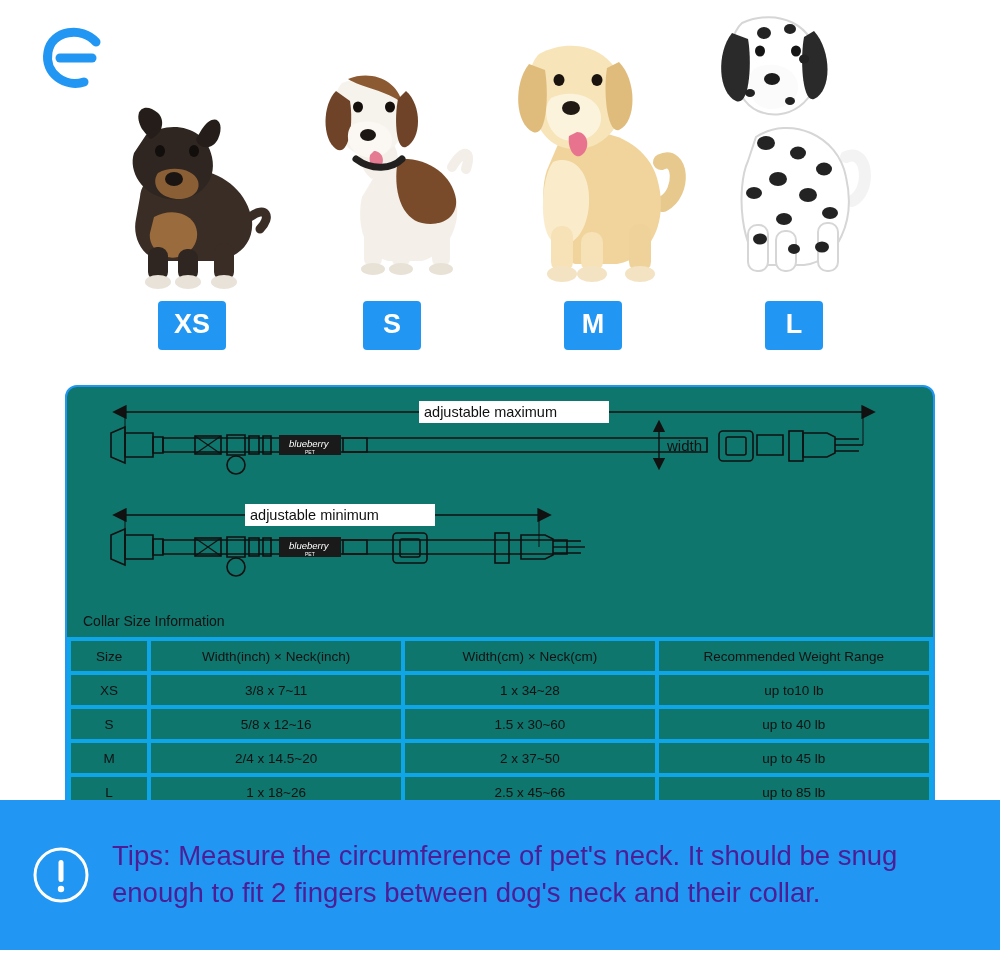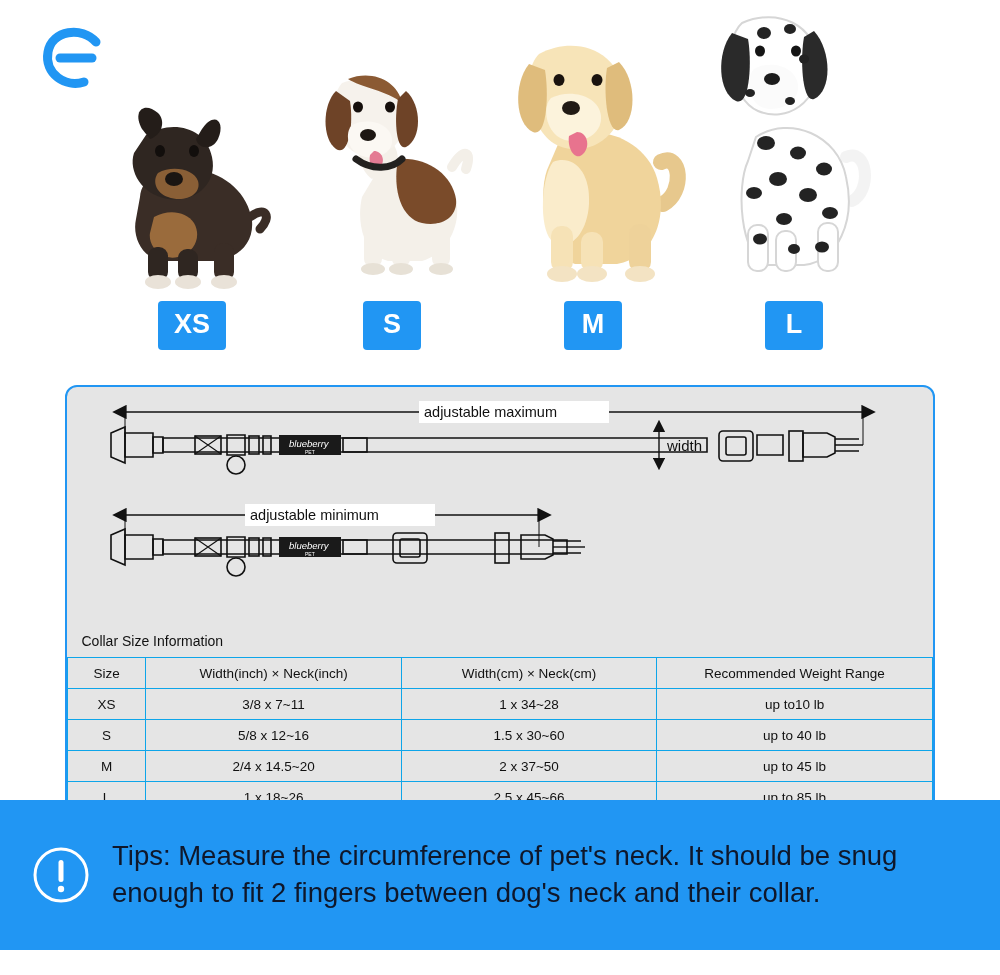--- a/index.html
+++ b/index.html
@@ -58,45 +58,44 @@
   
   .panel {
     position: absolute;
     left: 65px;
     top: 385px;
     width: 870px;
     height: 487px;
     border: 2px solid #2196f3;
     border-radius: 12px;
     box-sizing: border-box;
-    background: #e5e5e5;
+    background: #0f766e;
     overflow: hidden;
   }
   .panel-svg {
     position: absolute;
     left: 0;
     top: 0;
   }
 
   
   .table-wrap {
     position: absolute;
     left: 0;
     top: 218px;
     width: 866px;
   }
   table.size-table {
     border-collapse: collapse;
     width: 866px;
     font-size: 13.5px;
     color: #111;
-    margin-top: 20px;
   }
   table.size-table td, table.size-table th {
-    border: 1px solid #0ea5e9;
+    border: 4px solid #0ea5e9;
     padding: 5px 4px;
     text-align: center;
     font-weight: normal;
     height: 20px;
   }
   table.size-table tr.caption-row td {
     text-align: left;
     padding-left: 14px;
     border-left: none;
     border-right: none;
@@ -110,21 +109,21 @@
   .col-weight { width: 278px; }
 
   
   .tips {
     position: absolute;
     left: 0;
     top: 800px;
     width: 1000px;
     height: 150px;
     background: #2196f3;
-    color: #0f172a;
+    color: #4c1d95;
     display: flex;
     align-items: center;
   }
   .tips-icon {
     flex: 0 0 auto;
     margin-left: 32px;
     margin-right: 22px;
     width: 58px;
     height: 58px;
   }

